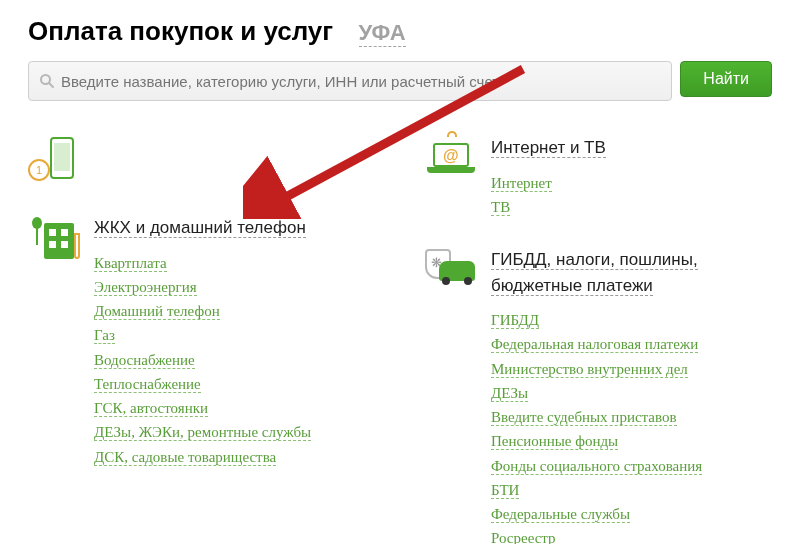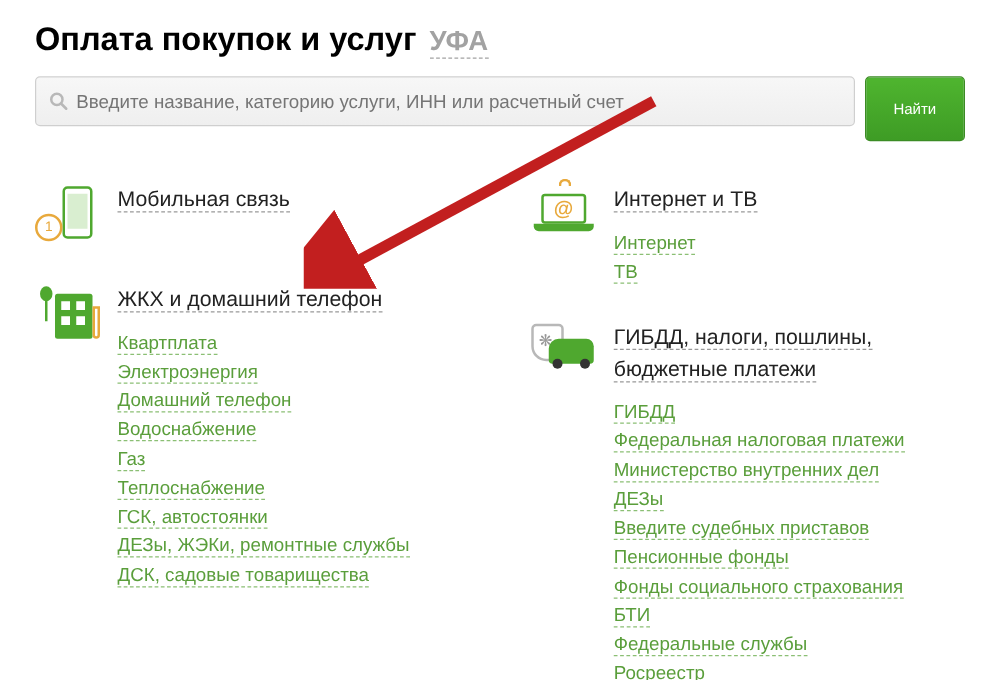--- a/index.html
+++ b/index.html
@@ -13,21 +13,21 @@
       font-size: 26px;
       font-weight: bold;
       color: #000;
       display: inline;
       text-align: center;
     }
     .city-label {
       font-size: 22px;
       font-weight: bold;
       color: #a2a2a2;
-      margin-left: 6px;
+      margin-left: 21px;
       border-bottom: 1px dashed #a2a2a2;
       padding-bottom: 1px;
     }
     .search-row {
       display: flex;
       gap: 8px;
       margin-top: 14px;
     }
     .search-box {
       flex: 1;
@@ -46,22 +46,22 @@
       outline: none;
       font-size: 15px;
       color: #777;
     }
     .search-button {
       background: linear-gradient(#4fb52f, #3e9c25);
       color: #fff;
       border: 1px solid #3b8c24;
       border-radius: 4px;
       padding: 0 22px;
-      height: 52px;
-      font-size: 12px;
+      height: 36px;
+      font-size: 16px;
       cursor: pointer;
     }
     .categories {
       display: flex;
       gap: 50px;
       margin-top: 34px;
       position: relative;
     }
     .col { flex: 1; }
     .category {
@@ -90,20 +90,21 @@
     .sublink {
       display: block;
       color: #5a9e3b;
       font-size: 15px;
       line-height: 1.55;
       text-decoration: none;
       cursor: pointer;
     }
     .sublink span {
       border-bottom: 1px dashed #8bbf74;
+      font-family: Liberation Serif, serif;
     }
     
     .arrow-overlay {
       position: absolute;
       top: -76px;
       left: 215px;
       z-index: 10;
       pointer-events: none;
     }
     
@@ -289,43 +290,40 @@
   </svg>
 
   <div class="col">
 
     <div class="category">
       <div class="category-icon icon-phone">
         <div class="phone-body"></div>
         <div class="phone-screen"></div>
         <div class="coin">1</div>
       </div>
-      <div class="category-content">
-        <span class="category-title">Мобильная связь</span>
-      </div>
     </div>
 
     <div class="category">
       <div class="category-icon icon-house">
         <div class="tree"></div>
         <div class="bldg"></div>
         <div class="win w1"></div>
           <div class="win w2"></div>
           <div class="win w3"></div>
           <div class="win w4"></div>
         <div class="pipe"></div>
       </div>
       <div class="category-content">
         <span class="category-title">ЖКХ и домашний телефон</span>
         <div class="sublinks">
           <a class="sublink"><span>Квартплата</span></a>
           <a class="sublink"><span>Электроэнергия</span></a>
           <a class="sublink"><span>Домашний телефон</span></a>
+          <a class="sublink"><span>Газ</span></a>
           <a class="sublink"><span>Водоснабжение</span></a>
-          <a class="sublink"><span>Газ</span></a>
           <a class="sublink"><span>Теплоснабжение</span></a>
           <a class="sublink"><span>ГСК, автостоянки</span></a>
           <a class="sublink"><span>ДЕЗы, ЖЭКи, ремонтные службы</span></a>
           <a class="sublink"><span>ДСК, садовые товарищества</span></a>
         </div>
       </div>
     </div>
 
   </div>
 

